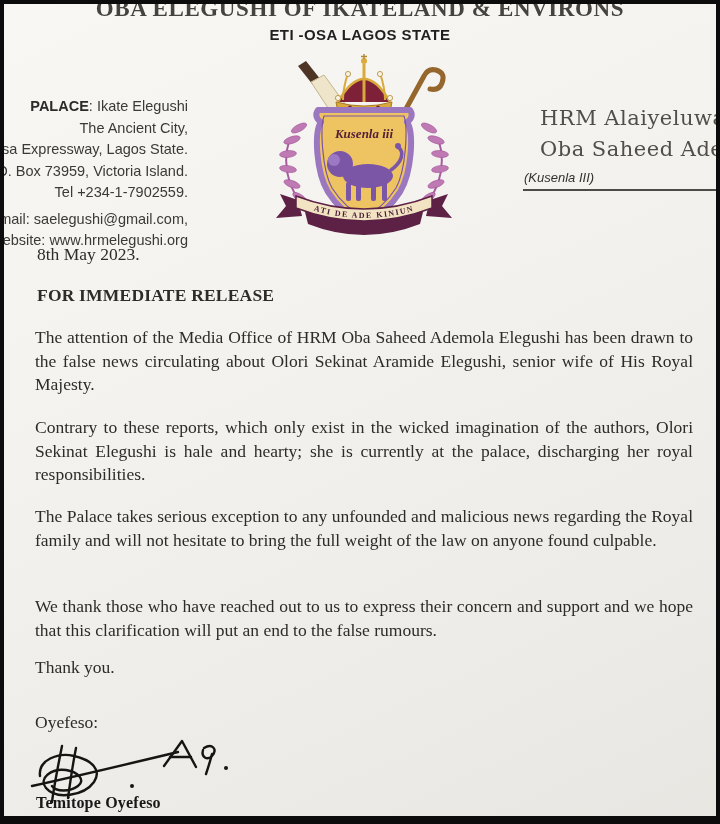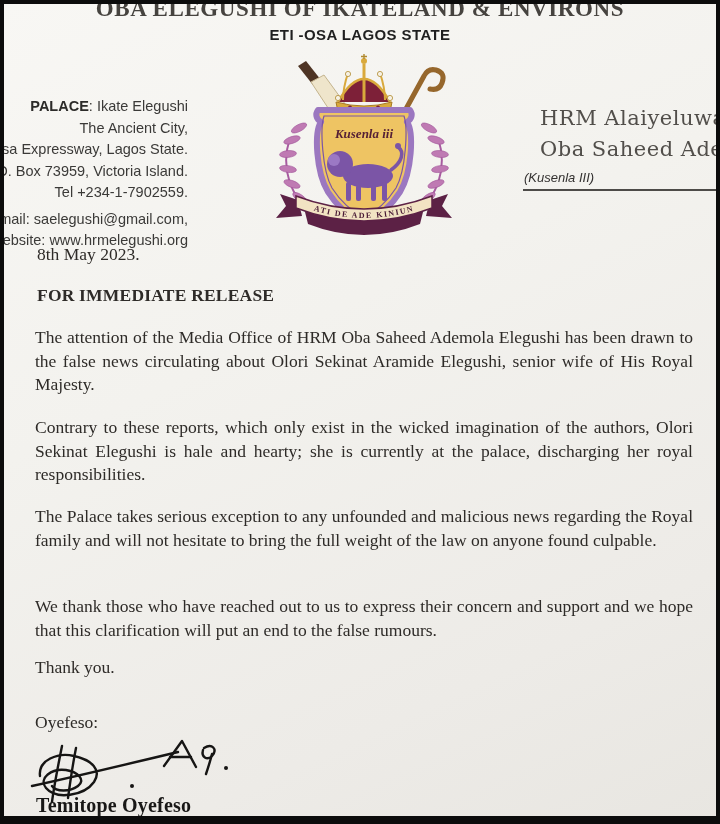--- a/index.html
+++ b/index.html
@@ -53,21 +53,21 @@
   .b-date    { top:243px; left:37px; width:300px; }
   .b-release { top:284px; left:37px; font-weight:bold; letter-spacing:0.2px; }
   .b-p1 { top:326px; }
   .b-p2 { top:416px; }
   .b-p3 { top:505px; }
   .b-p4 { top:595px; }
   .b-thanks { top:656px; width:300px; }
   .b-signed { top:711px; width:300px; }
   .sig { position:absolute; left:28px; top:736px; }
   .b-name {
-    position:absolute; left:36px; top:794px; font-weight:bold; font-size:20px;
+    position:absolute; left:36px; top:794px; font-weight:bold; font-size:16px;
     letter-spacing:0.2px; color:#191817;
   }
 </style>
 </head>
 <body>
 
 <div class="page">
 
   <div class="hdr-title">OBA ELEGUSHI OF IKATELAND &amp; ENVIRONS</div>
   <div class="hdr-sub">ETI -OSA LAGOS STATE</div>

